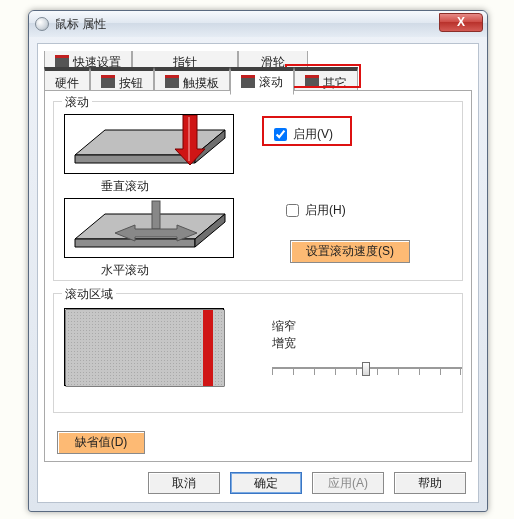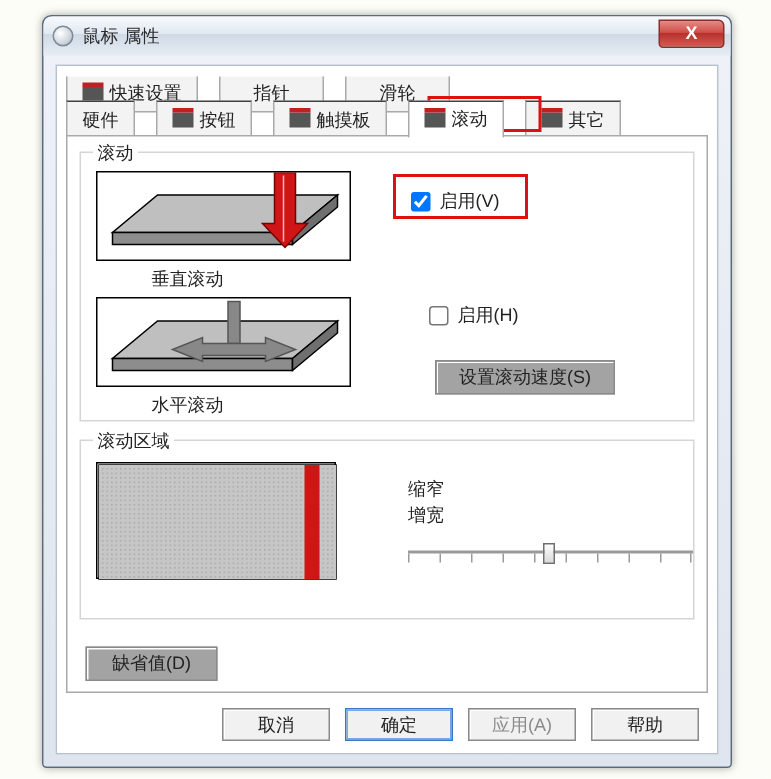--- a/index.html
+++ b/index.html
@@ -54,37 +54,37 @@
   .client {
     position: absolute;
     left: 8px; right: 8px; top: 32px; bottom: 8px;
     background: #fff;
     border: 1px solid #b8c2cf;
   }
   
   .tabs-row {
     display: flex;
     padding-left: 6px;
-    gap: 14px;
+    gap: 0;
   }
   .tabs-row.row1 { margin-top: 4px; }
   .tab {
     display: flex;
     align-items: center;
     gap: 4px;
     padding: 3px 10px;
     background: #f3f3f3;
     border: 1px solid #a9a9a9;
     border-bottom: none;
     position: relative;
     top: 1px;
     color: #222;
   }
   .tabs-row.row1 .tab { border-bottom: 1px solid #a9a9a9; border-top: none; }
-  .tabs-row.row2 .tab { border-top: 1px solid #404040; }
+  .tabs-row.row2 .tab { border-top: 4px solid #404040; }
   .tab.active {
     background: #fff;
     z-index: 2;
     border-bottom: 1px solid #fff;
   }
   .tab-icon {
     width: 14px; height: 10px;
     background: #555;
     position: relative;
   }
@@ -136,21 +136,21 @@
   }
   .check input { margin:0; }
   .highlight-check {
     position: absolute;
     border: 2px solid #d11;
     pointer-events: none;
   }
   .btn {
     position: absolute;
     text-align: center;
-    background: #a3a3a3;
+    background: #fdba74;
     border: 1px solid #8a8a8a;
     padding: 2px 8px;
     box-shadow: inset 1px 1px 0 #fff;
     color: #222;
   }
   
   .slider-wrap {
     position: absolute;
     left: 218px; top: 44px; width: 190px;
   }
@@ -214,21 +214,21 @@
     <div class="close-btn">X</div>
   </div>
 
   <div class="client">
 
     <div class="tabs-row row1" style="position:absolute; left:0; top:2px;">
       <div class="tab">
         <span class="tab-icon"></span>
         <span>快速设置</span>
       </div>
-      <div class="tab" style="padding:3px 22px;">
+      <div class="tab" style="padding:3px 40px;">
         <span>指针</span>
       </div>
       <div class="tab" style="padding:3px 22px;">
         <span>滑轮</span>
       </div>
     </div>
 
     <div class="tabs-row row2" style="position:absolute; left:0; top:22px;">
       <div class="tab">
         <span>硬件</span>

